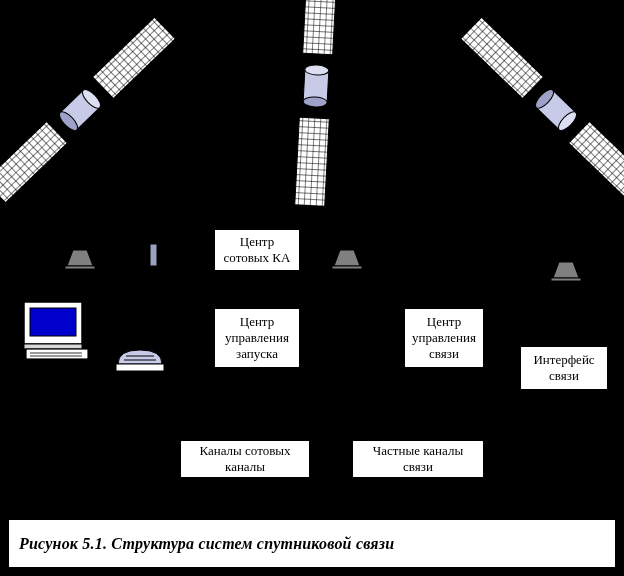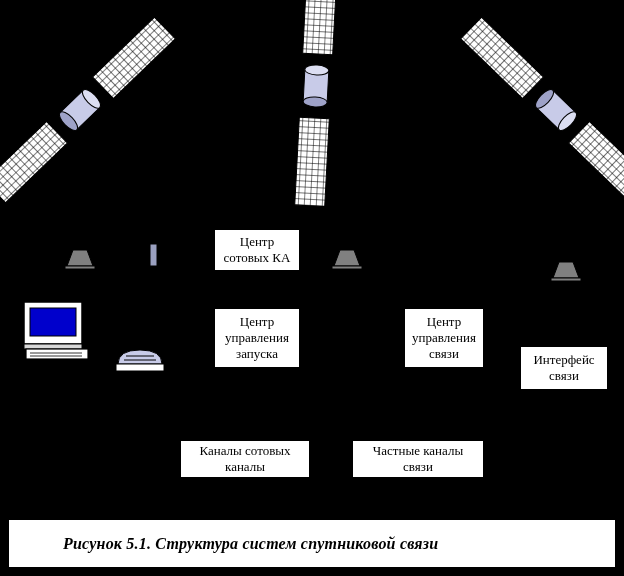--- a/index.html
+++ b/index.html
@@ -56,21 +56,20 @@
     align-items: center;
     padding-left: 10px;
   }
   .caption-text {
     font-family: "Liberation Serif", serif;
     font-style: italic;
     font-weight: bold;
     font-size: 16px;
     color: #000000;
     letter-spacing: 0.2px;
-    margin-left: 44px;
   }
   .monitor {
     position: absolute;
   }
 </style>
 </head>
 <body>
 
 <div id="stage">
 

